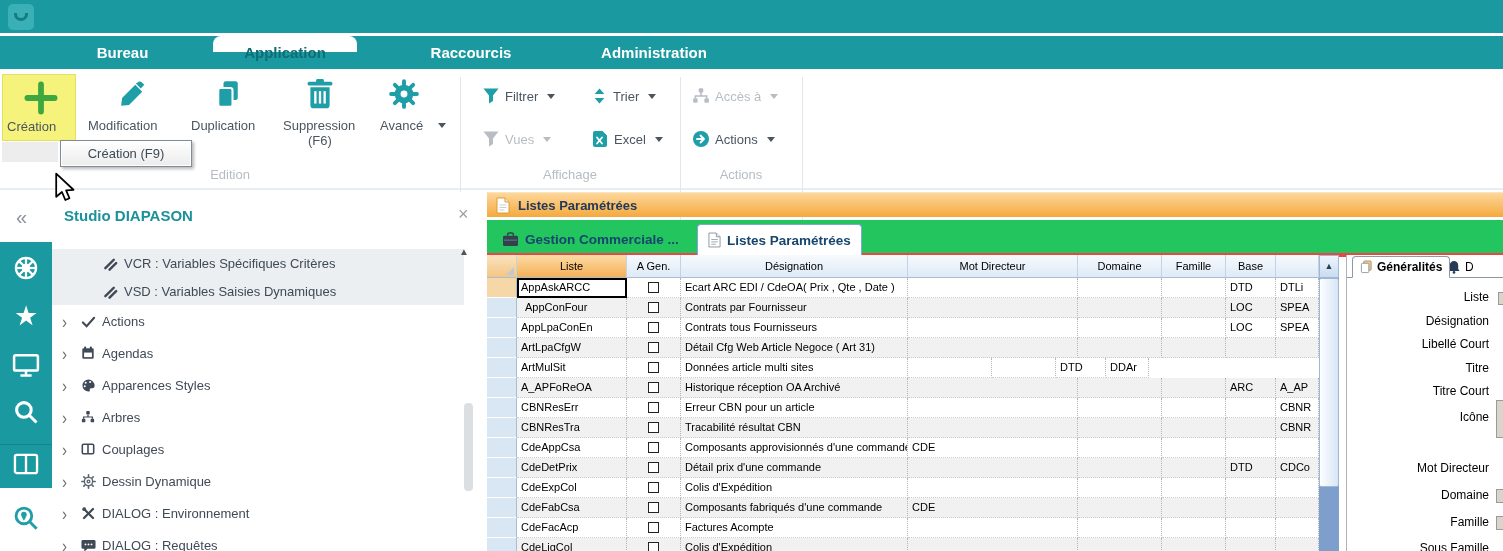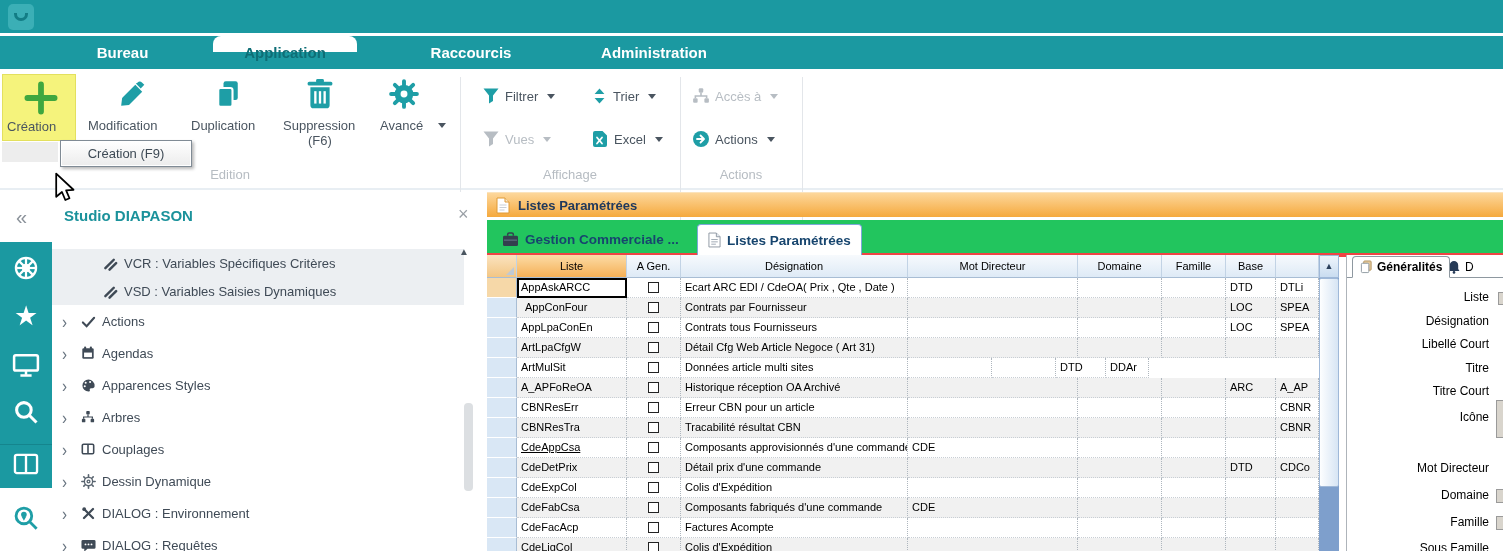--- a/index.html
+++ b/index.html
@@ -584,21 +584,21 @@
       </div>
       <div class="td" style="width: 227px;">Tracabilité résultat CBN</div>
       <div class="td" style="width: 170px;"></div>
       <div class="td" style="width: 84px;"></div>
       <div class="td" style="width: 64px;"></div>
       <div class="td" style="width: 50px;"></div>
       <div class="td" style="width: 43px;">CBNR</div>
     </div>
     <div class="t-row">
       <div class="tsel"></div>
-      <div class="td" style="width: 110px; text-decoration: underline;">CdeAppCsa</div>
+      <div class="td" style="width: 110px;">CdeAppCsa</div>
       <div class="td ccell" style="width: 54px;">
         <div class="cbx"></div>
       </div>
       <div class="td" style="width: 227px;">Composants approvisionnés d'une commande</div>
       <div class="td" style="width: 170px;">CDE</div>
       <div class="td" style="width: 84px;"></div>
       <div class="td" style="width: 64px;"></div>
       <div class="td" style="width: 50px;"></div>
       <div class="td" style="width: 43px;"></div>
     </div>

